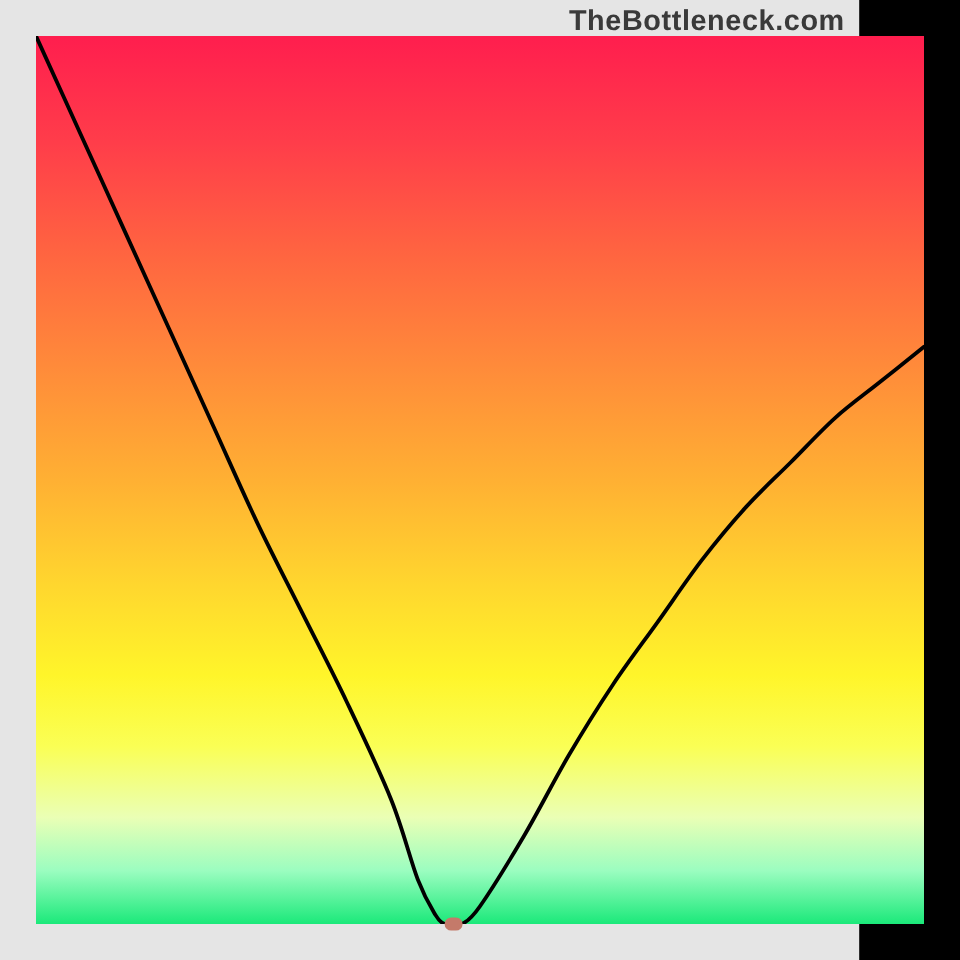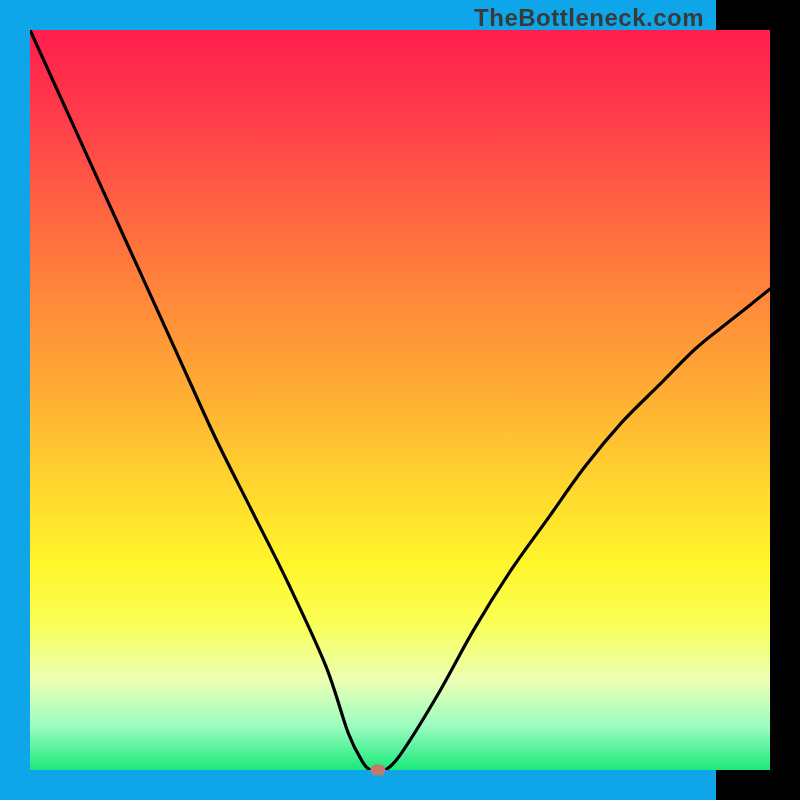--- a/index.html
+++ b/index.html
@@ -8,21 +8,21 @@
     width: 800px;
     height: 800px;
     overflow: hidden;
     background: #000;
     font-family: Arial, Helvetica, sans-serif;
   }
   .frame {
     position: relative;
     width: 716px;
     height: 800px;
-    background: #0ea5e9;
+    background: #e5e5e5;
   }
   .watermark {
     position: absolute;
     top: 4px;
     right: 12px;
     color: #3a3a3a;
     font-size: 24px;
     font-weight: 600;
     letter-spacing: 0.5px;
     z-index: 10;

